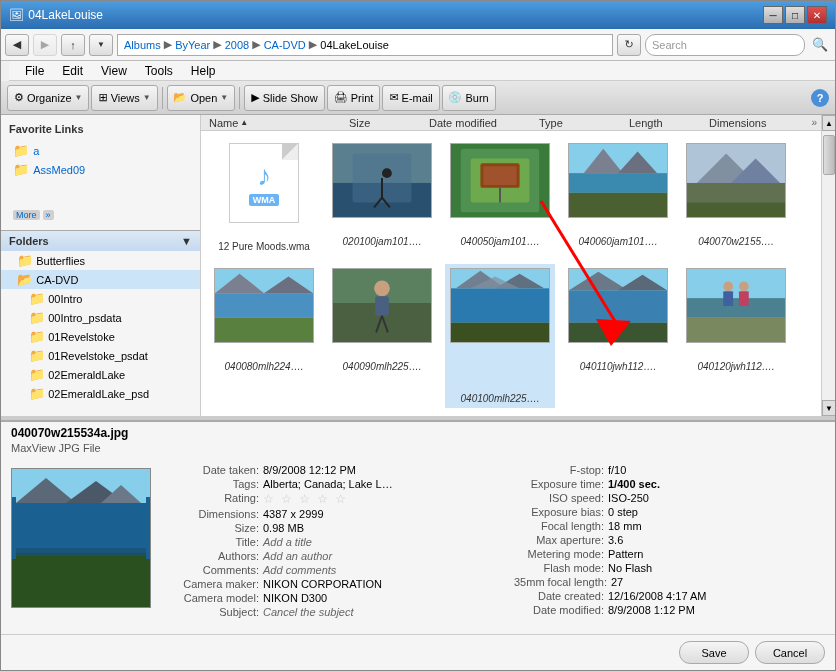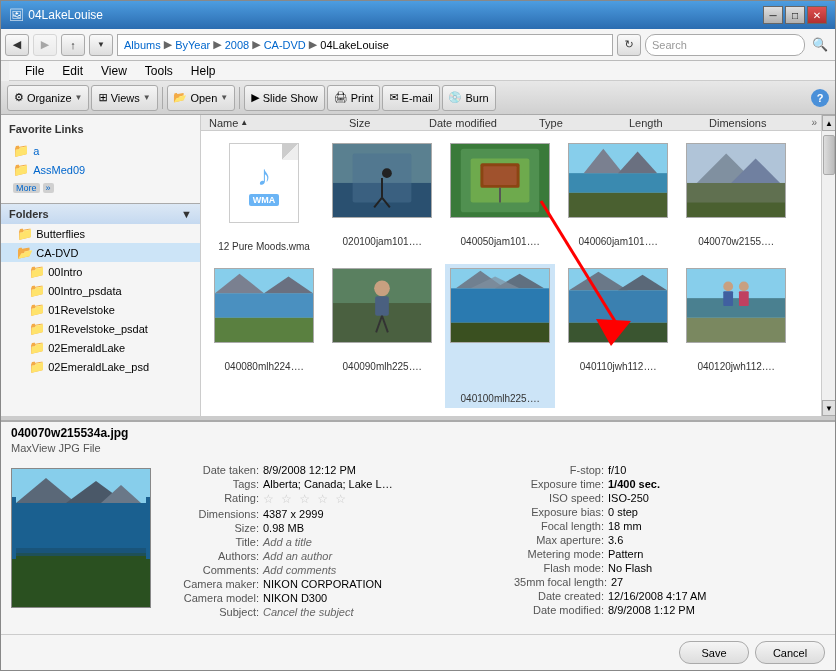--- a/index.html
+++ b/index.html
@@ -33,21 +33,21 @@
 
     
     .main { display: flex; flex: 1; overflow: hidden; }
 
     
     .left-panel { width: 200px; background: #f5f5f5; border-right: 1px solid #ccc; display: flex; flex-direction: column; overflow-y: auto; }
     .fav-links { padding: 8px; }
     .fav-title { font-size: 11px; font-weight: bold; color: #333; margin-bottom: 6px; }
     .fav-item { display: flex; align-items: center; gap: 4px; padding: 2px 4px; cursor: pointer; font-size: 11px; color: #0066cc; }
     .folder-icon-sm { color: #f0c040; font-size: 13px; }
-    .more-link { font-size: 11px; color: #0066cc; padding: 2px 4px; cursor: pointer; }
+    .more-link { font-size: 11px; color: #0066cc; padding: 2px 4px; cursor: pointer; margin-top: 27px; }
     .more-link span { background: #d0d0d0; padding: 0 3px; border-radius: 2px; font-size: 9px; }
     .folders-header { background: linear-gradient(to bottom, #dce8f5, #c5d9f0); padding: 4px 8px; font-size: 11px; font-weight: bold; color: #333; display: flex; align-items: center; justify-content: space-between; cursor: pointer; border-top: 1px solid #aaa; }
     .folders-list { flex: 1; overflow-y: auto; }
     .folder-item { display: flex; align-items: center; gap: 3px; padding: 2px 8px; cursor: pointer; font-size: 11px; }
     .folder-item.selected { background: #cce4f7; }
     .indent1 { padding-left: 16px; }
     .indent2 { padding-left: 28px; }
     .folder-icon { color: #f0c040; font-size: 13px; }
 
     
@@ -58,21 +58,21 @@
     .col-header.size { width: 80px; }
     .col-header.date { width: 110px; }
     .col-header.type { width: 90px; }
     .col-header.length { width: 80px; }
     .col-header.dims { flex: 1; }
     .col-more { font-size: 10px; color: #666; cursor: pointer; }
     .sort-arrow { font-size: 8px; }
 
     
     .thumbs-grid { display: flex; flex-wrap: wrap; padding: 8px; gap: 8px; overflow-y: auto; align-content: flex-start; background: white; flex: 1; }
-    .thumb-item { display: flex; flex-direction: column; align-items: center; width: 110px; cursor: pointer; padding: 4px; }
+    .thumb-item { display: flex; flex-direction: column; align-items: center; width: 110px; cursor: pointer; padding: 4px; font-style: italic; }
     .thumb-img { width: 100px; height: 75px; background: #ccc; border: 1px solid #aaa; display: flex; align-items: center; justify-content: center; overflow: hidden; }
     .thumb-label { font-size: 10px; color: #333; text-align: center; margin-top: 18px; width: 100px; overflow: hidden; text-overflow: ellipsis; white-space: nowrap; }
 
     
     .wma-icon { width: 70px; height: 80px; background: white; border: 1px solid #ccc; display: flex; flex-direction: column; align-items: center; justify-content: center; position: relative; }
     .wma-fold { position: absolute; top: 0; right: 0; width: 16px; height: 16px; background: linear-gradient(135deg, #ccc 50%, #eee 50%); }
     .wma-note { font-size: 28px; color: #6ab4f5; }
     .wma-badge { background: #6ab4f5; color: white; font-size: 9px; font-weight: bold; padding: 1px 4px; border-radius: 2px; margin-top: 2px; }
     .wma-item { width: 110px; display: flex; flex-direction: column; align-items: center; padding: 4px; cursor: pointer; }
 

